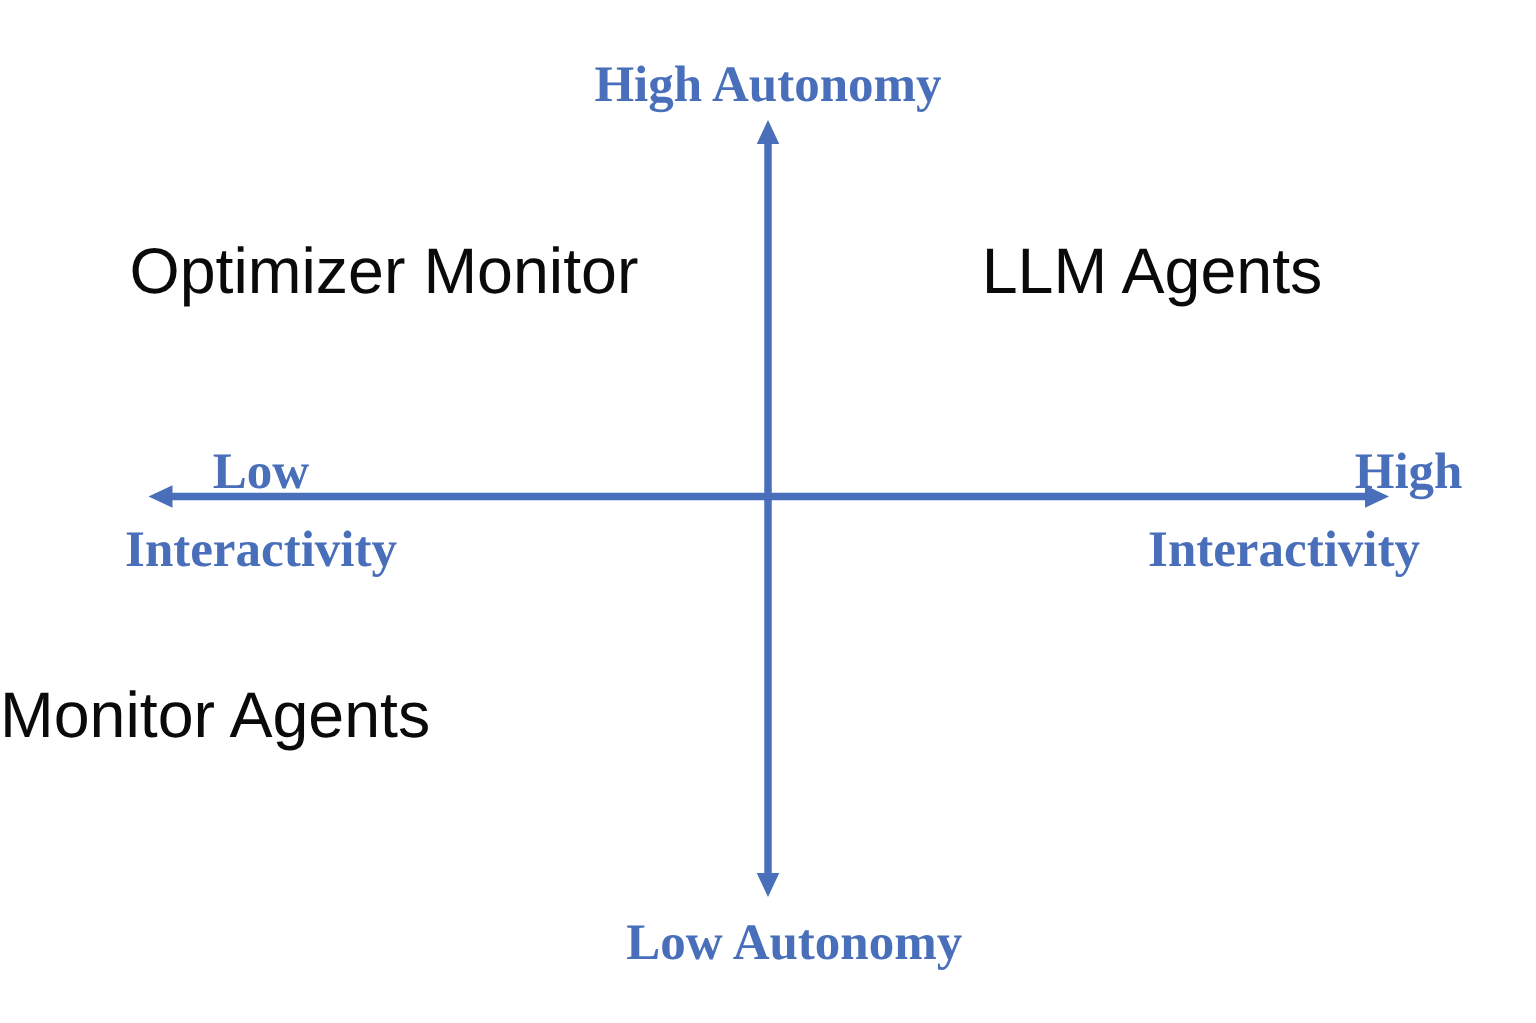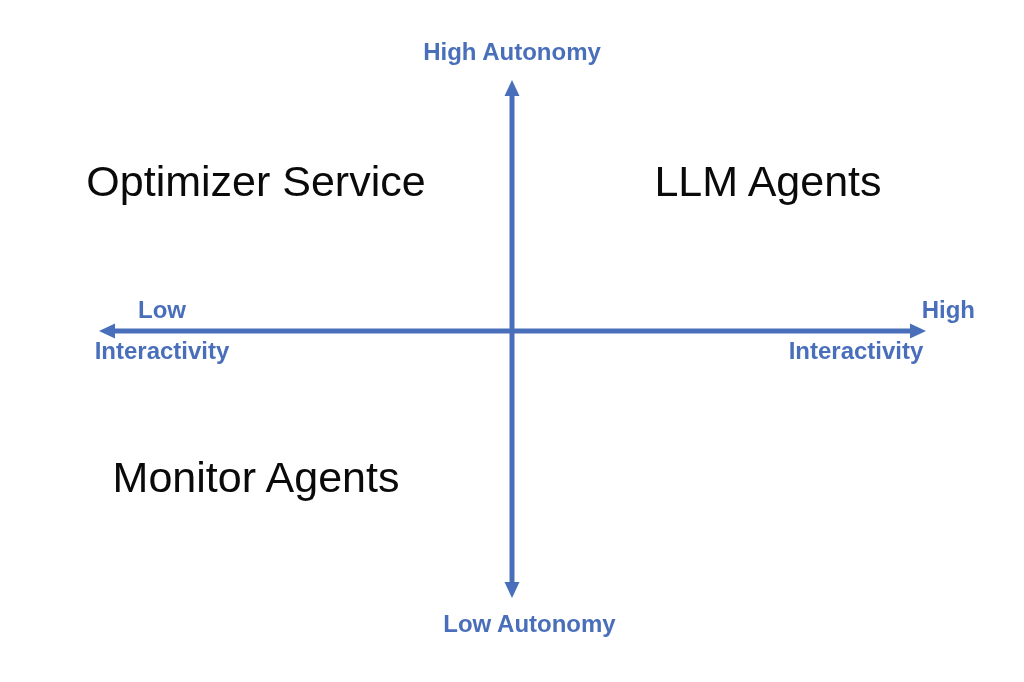--- a/index.html
+++ b/index.html
@@ -27,23 +27,23 @@
     left: 0;
     top: 0;
     width: 1024px;
     height: 682px;
   }
 
   
   .axis-label {
     position: absolute;
     color: #4a6fba;
-    font-family: Liberation Sans, sans-serif;
+    font-family: Liberation Serif, serif;
     font-weight: bold;
-    font-size: 24px;
+    font-size: 34px;
     letter-spacing: 0px;
     white-space: nowrap;
     line-height: 1.05;
   }
 
   #label-high-autonomy {
     left: 0;
     right: 0;
     top: 39px;
     text-align: center;
@@ -52,21 +52,21 @@
   #label-low-autonomy {
     left: 0;
     right: 0;
     top: 611px;
     text-align: center;
     padding-left: 35px;
   }
 
   
   #label-low-interactivity {
-    left: 44px;
+    left: 56px;
     top: 297px;
     width: 236px;
     text-align: center;
   }
   #label-low-interactivity .line-top {
     display: block;
     text-align: center;
   }
   #label-low-interactivity .line-bottom {
     display: block;
@@ -111,21 +111,20 @@
   #quadrant-top-right {
     left: 512px;
     top: 158px;
     width: 512px;
     text-align: center;
   }
   #quadrant-bottom-left {
     left: 0;
     top: 454px;
     width: 512px;
-    text-align: center;
   }
   #quadrant-bottom-right {
     left: 512px;
     top: 454px;
     width: 512px;
     text-align: center;
   }
 </style>
 </head>
 <body>
@@ -154,20 +153,20 @@
   <div class="axis-label" id="label-low-interactivity">
     <span class="line-top">Low</span>
     <span class="line-bottom">Interactivity</span>
   </div>
 
   <div class="axis-label" id="label-high-interactivity">
     <span class="line-top">High</span>
     <span class="line-bottom">Interactivity</span>
   </div>
 
-  <div class="quadrant-label" id="quadrant-top-left">Optimizer Service</div>
+  <div class="quadrant-label" id="quadrant-top-left">Optimizer Monitor</div>
 
   <div class="quadrant-label" id="quadrant-top-right">LLM Agents</div>
 
   <div class="quadrant-label" id="quadrant-bottom-left">Monitor Agents</div>
 
 
 </div>
 
 </body></html>

